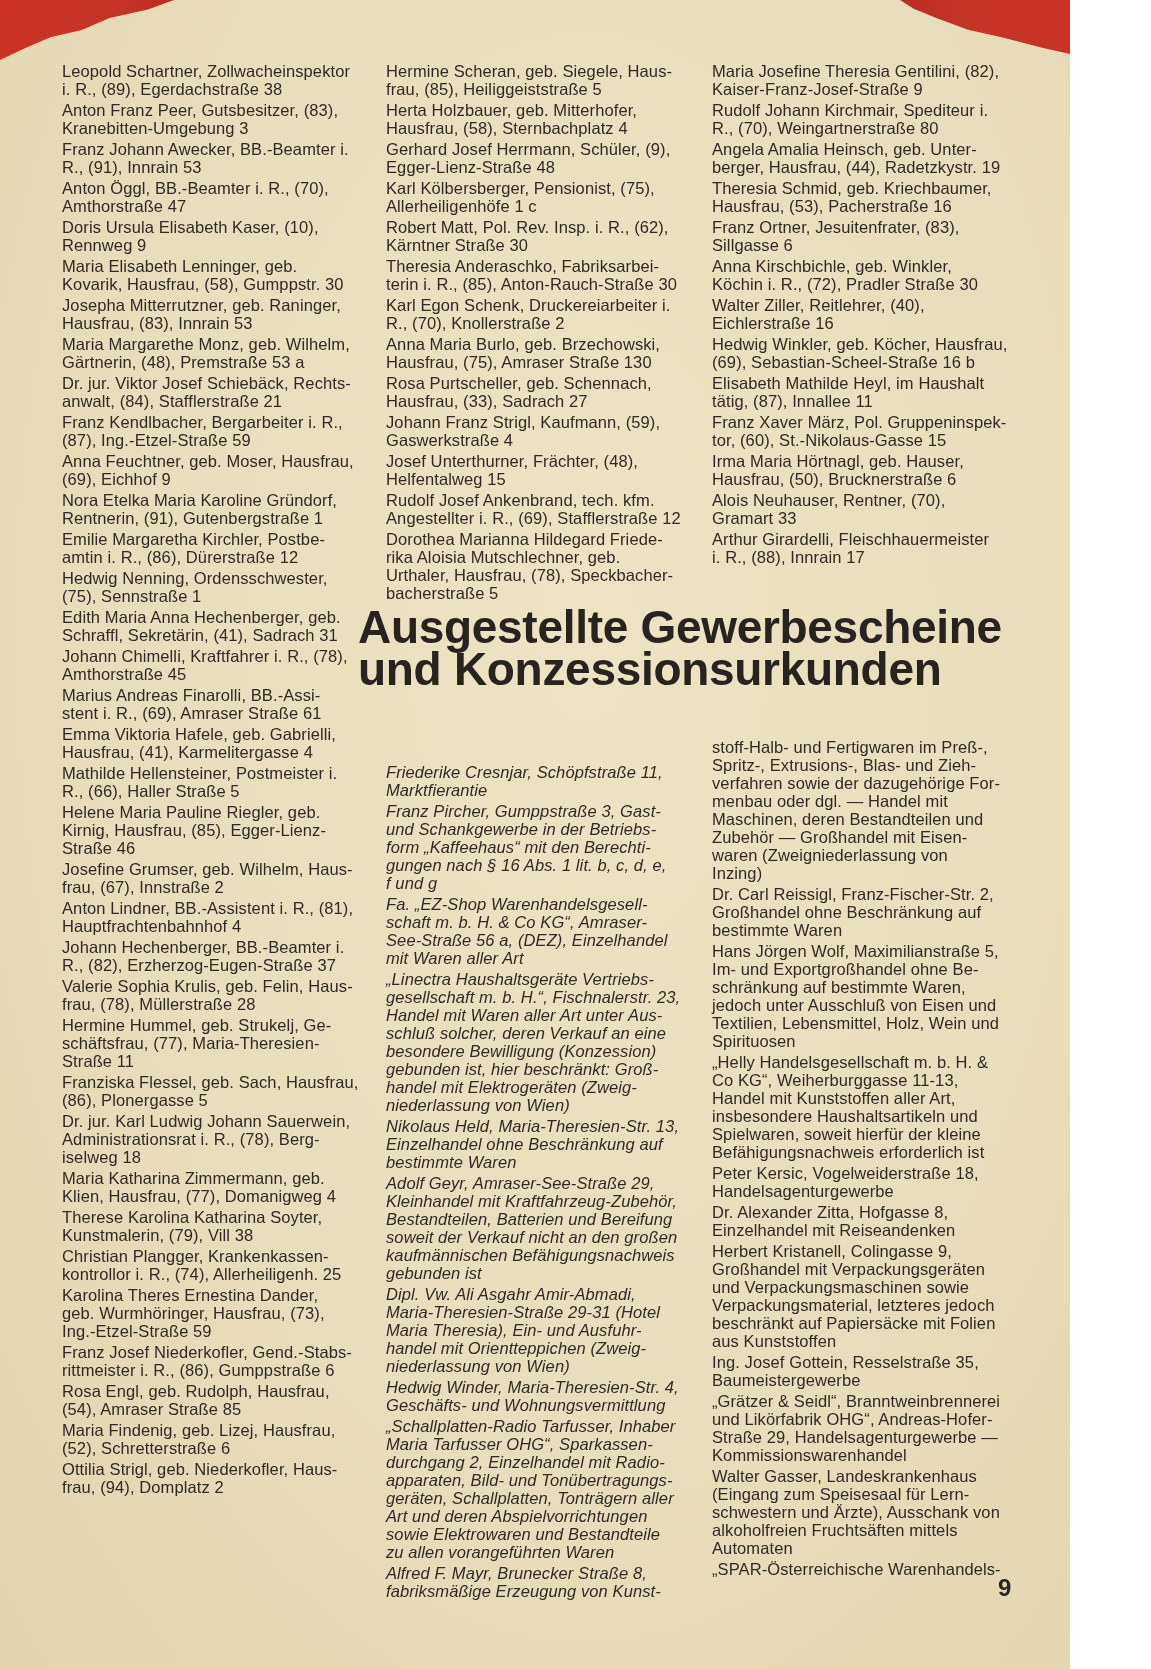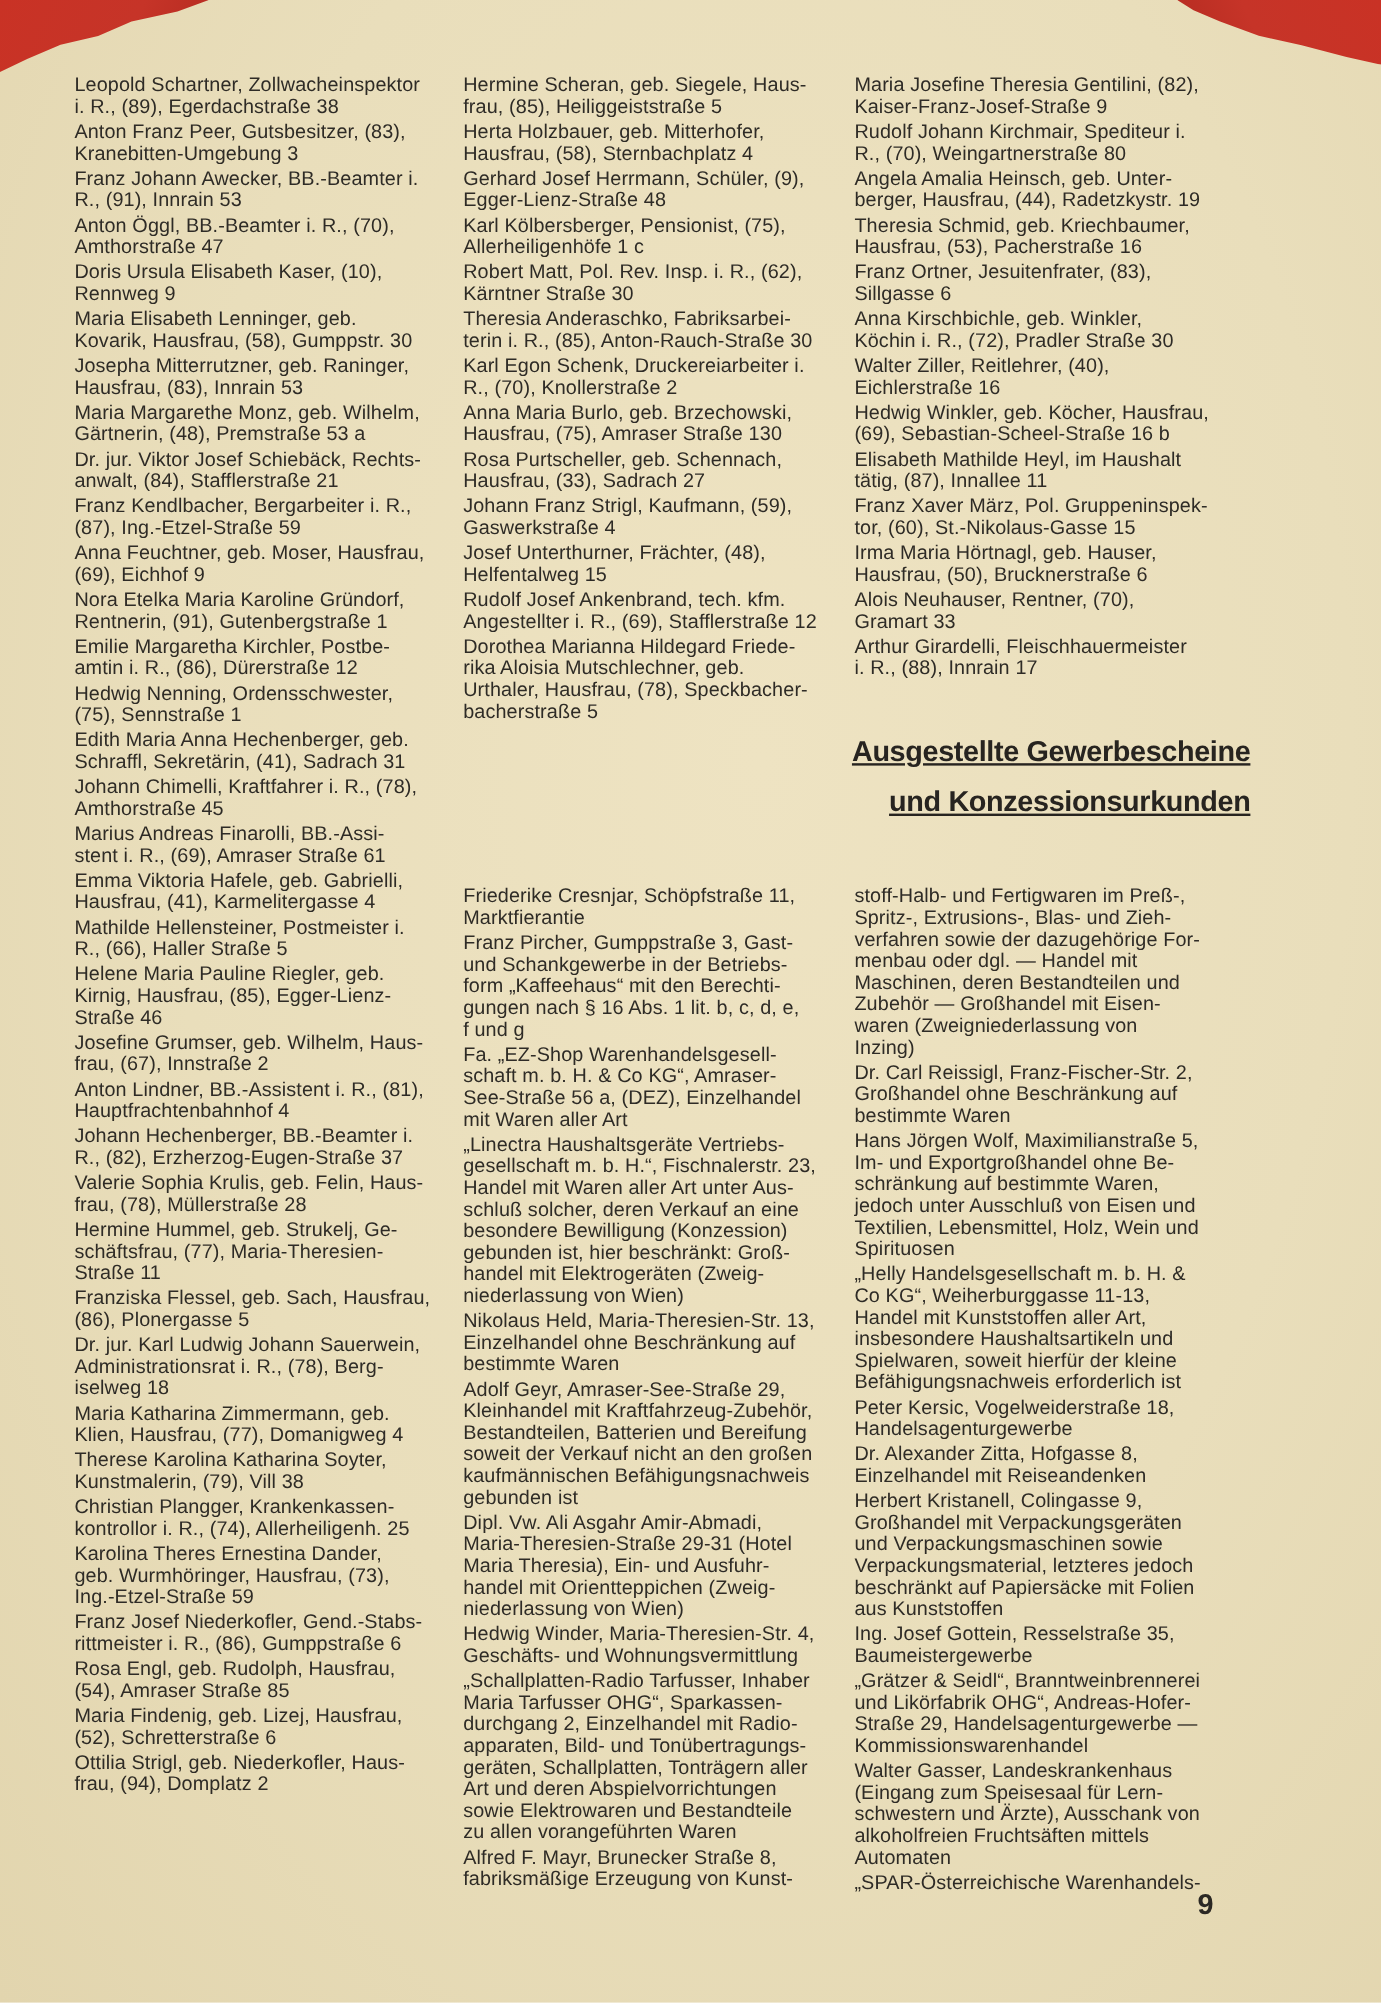--- a/index.html
+++ b/index.html
@@ -1,41 +1,41 @@
 <!DOCTYPE html>
 <html><head>
 <meta charset="utf-8">
 <style>
   html,body{margin:0;padding:0;}
   .page{
     position:relative;
-    width:1151px;height:1669px;
+    width:1070px;height:1669px;
     background:radial-gradient(ellipse at 55% 38%, #eee3c2 0%, #e9debb 55%, #e2d5ae 100%);
     font-family:"Liberation Sans","DejaVu Sans",sans-serif;
     color:#2e2b26;
     overflow:hidden;
   }
   .corner{position:absolute;top:0;}
   .corner-left{left:0;width:174px;height:60px;
     background:linear-gradient(115deg,#c93225 0%,#c63428 60%,#b32a20 100%);
     clip-path:polygon(0 0,100% 0,85% 16%,63% 30%,47% 50%,29% 62%,13% 82%,0 100%);}
   .corner-right{right:0;width:170px;height:54px;
     background:linear-gradient(245deg,#c93225 0%,#c63428 60%,#b32a20 100%);
     clip-path:polygon(0 0,100% 0,100% 100%,83% 88%,61% 70%,40% 55%,21% 33%,8% 16%);}
   .col{position:absolute;font-size:16.5px;line-height:18px;letter-spacing:.1px;}
   .col .entry{margin:0 0 3px 0;white-space:pre-line;}
   .col1{left:62px;top:62px;width:310px;}
   .col2{left:386px;top:62px;width:314px;}
   .col3{left:712px;top:62px;width:320px;}
   .heading{
     position:absolute;left:358px;top:606px;width:684px;
-    text-align:right;font-weight:bold;font-size:24px;line-height:42px;
-    letter-spacing:-.3px;color:#272420;text-decoration:underline;
+    text-align:left;font-weight:bold;font-size:46px;line-height:42px;
+    letter-spacing:-.3px;color:#272420;
   }
-  .lic-left{left:386px;top:738px;width:314px;}
+  .lic-left{left:386px;top:763px;width:314px;font-style:italic;}
   .lic-right{left:712px;top:738px;width:320px;}
   .pagenum{position:absolute;left:998px;top:1574px;font-size:24px;font-weight:bold;color:#2b2824;}
 </style>
 </head>
 <body>
 
 <div class="page">
 
   <div class="corner corner-left"></div>
   <div class="corner corner-right"></div>

